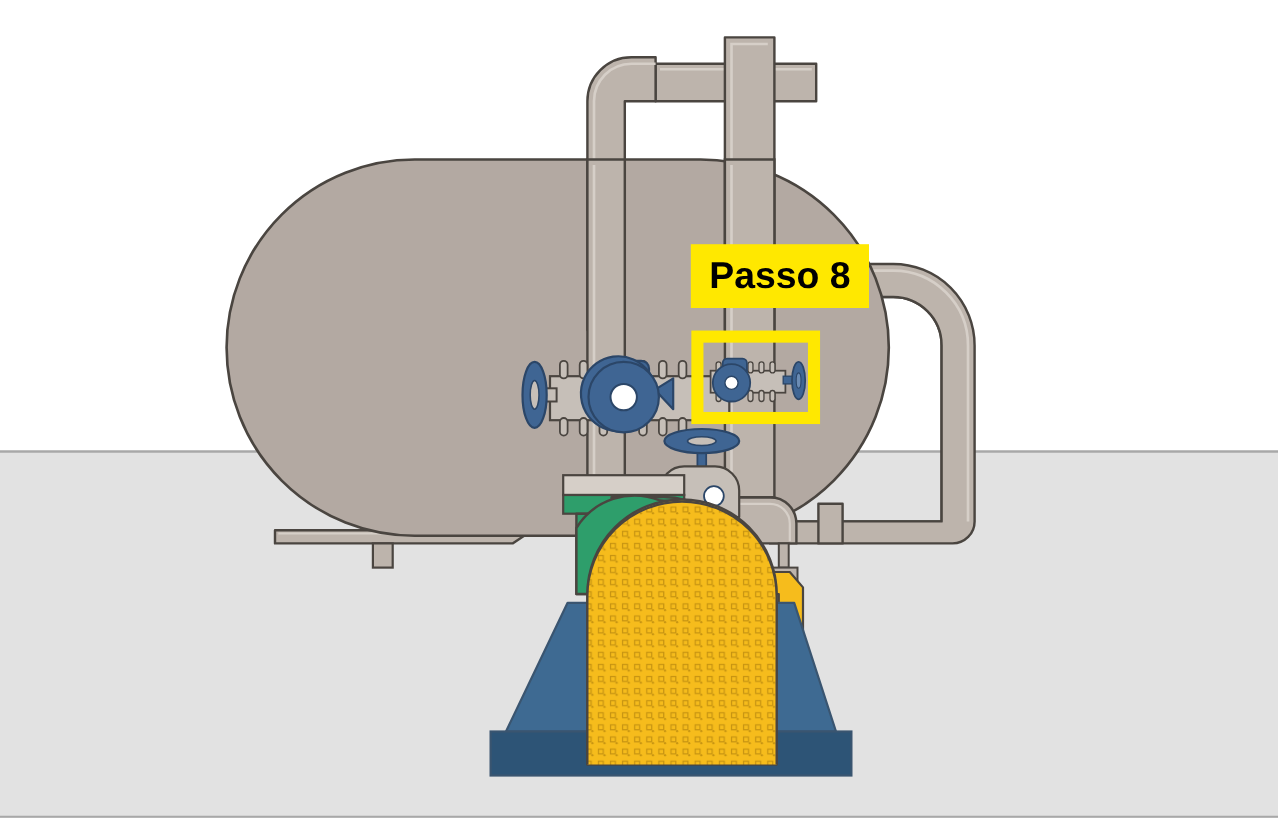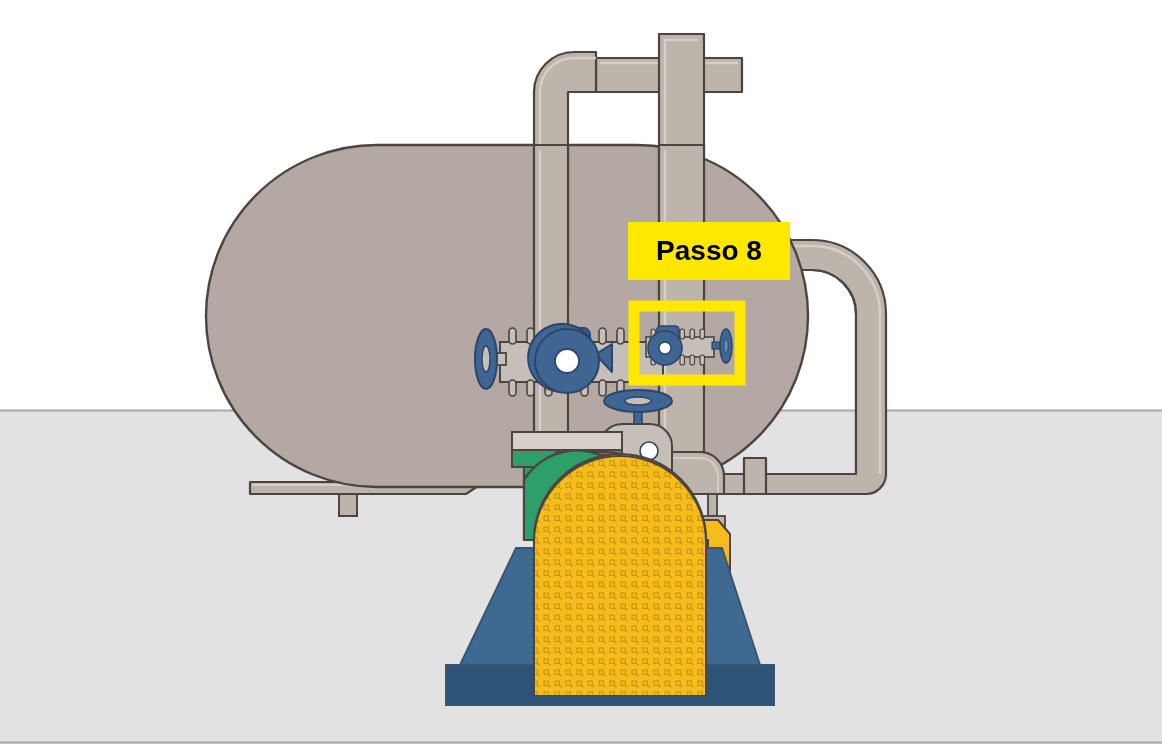--- a/index.html
+++ b/index.html
@@ -14,21 +14,21 @@
     position:absolute;
     display:flex;align-items:center;justify-content:center;
     background:#ffe800;
     color:#000000;
     font-weight:bold;
     font-family:"Liberation Sans", sans-serif;
     letter-spacing:0px;
     line-height:1;
     user-select:none;
   }
-  #passo-label{left:628px;top:222px;width:162px;height:58px;font-size:28px;}
+  #passo-label{left:628px;top:222px;width:162px;height:58px;font-size:34px;}
 </style>
 </head>
 <body>
 
 <div id="stage">
 
   <svg id="scene" viewBox="0 0 1162 744" width="1162" height="744" xmlns="http://www.w3.org/2000/svg">
 
     <defs>
       <pattern id="perf" width="11" height="11" patternUnits="userSpaceOnUse">

